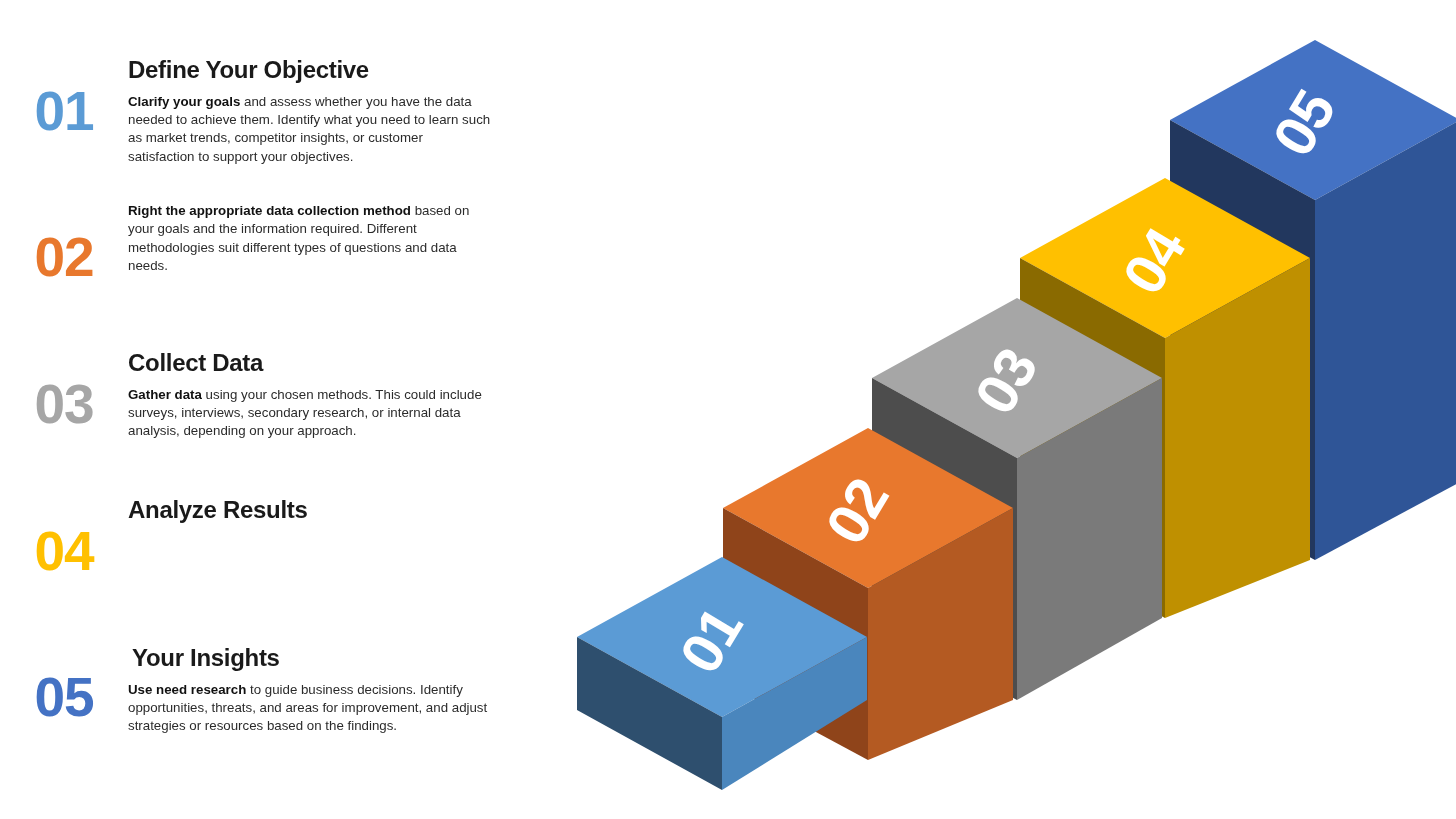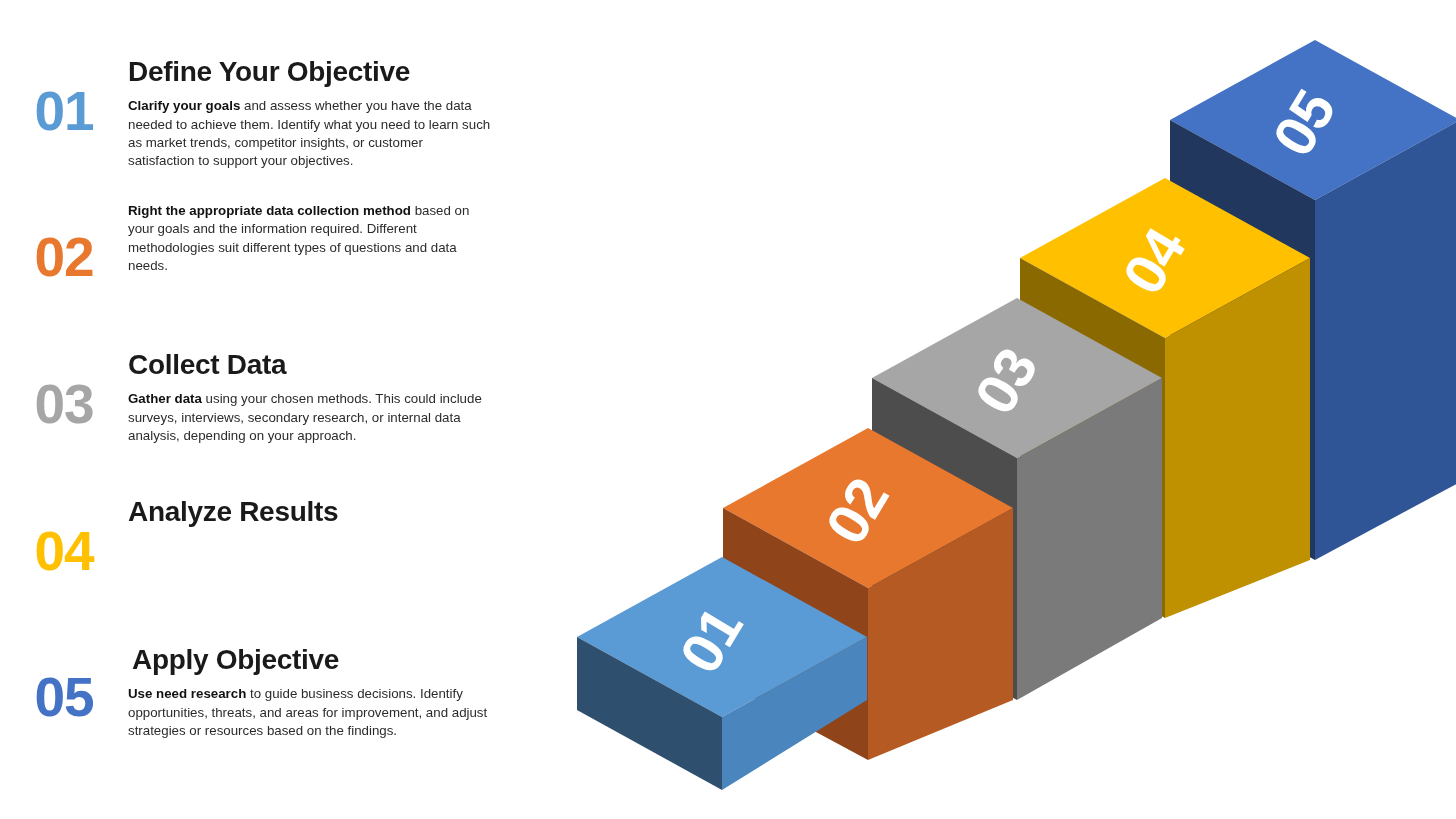--- a/index.html
+++ b/index.html
@@ -42,21 +42,21 @@
     letter-spacing: -1px;
     font-family: "Liberation Sans", sans-serif;
   }
 
   .step-text {
     flex: 1 1 auto;
     padding-right: 18px;
   }
 
   .step-title {
-    font-size: 28px;
+    font-size: 24px;
     font-weight: bold;
     color: #1a1a1a;
     letter-spacing: -0.3px;
     line-height: 1.15;
     margin: 0 0 9px 0;
   }
 
   .step-desc {
     font-size: 13.3px;
     line-height: 1.38;
@@ -140,21 +140,21 @@
   <div class="step-row" id="step-row-4">
     <div class="step-number" style="color: rgb(255, 192, 0);">04</div>
     <div class="step-text">
       <h2 class="step-title">Analyze Results</h2>
     </div>
   </div>
 
   <div class="step-row" id="step-row-5">
     <div class="step-number" style="color: rgb(68, 114, 196);">05</div>
     <div class="step-text">
-      <h2 class="step-title">Apply Objective</h2>
+      <h2 class="step-title">Your Insights</h2>
       <p class="step-desc"><span class="lead">Use need research</span><span> to guide business decisions. Identify opportunities, threats, and areas for improvement, and adjust strategies or resources based on the findings.</span></p>
     </div>
   </div>
 
 </section>
 
 <section id="staircase">
   <svg viewBox="0 0 936 819" xmlns="http://www.w3.org/2000/svg">
 
     <g>

